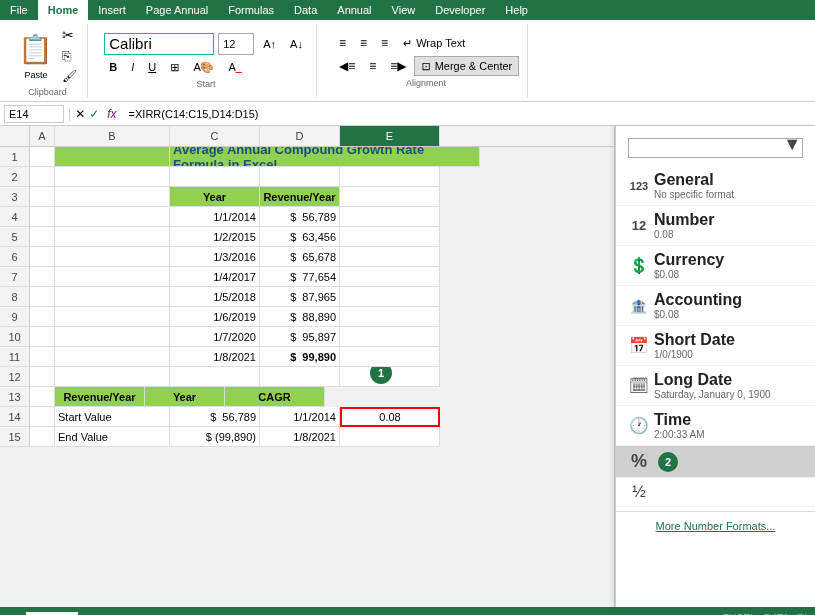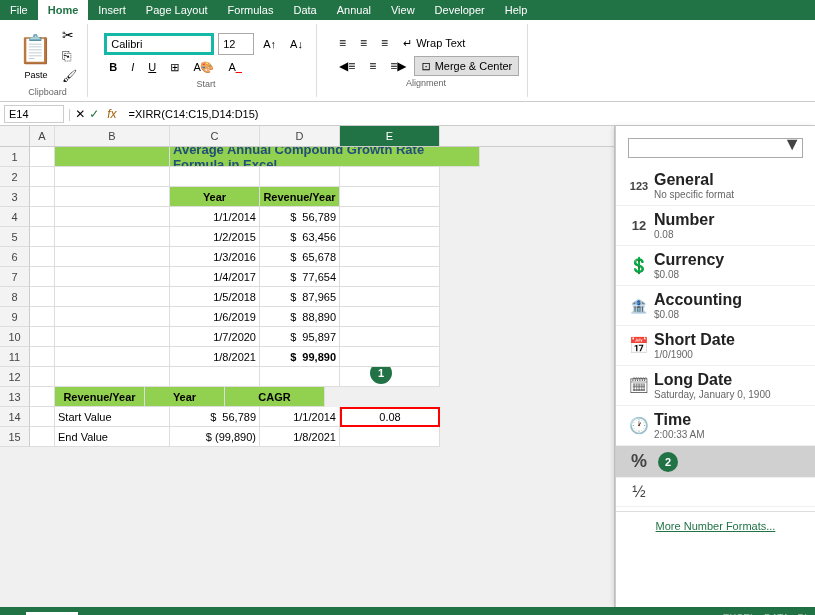--- a/index.html
+++ b/index.html
@@ -11,21 +11,21 @@
     .ribbon-tab { padding: 4px 10px; color: white; font-size: 11px; cursor: pointer; }
     .ribbon-tab.active { background: white; color: #217346; font-weight: bold; }
 
     .ribbon-body { background: white; border-bottom: 1px solid #ccc; padding: 4px 8px; display: flex; align-items: center; gap: 8px; height: 82px; }
 
     .ribbon-group { display: flex; flex-direction: column; align-items: center; border-right: 1px solid #ddd; padding: 0 8px; height: 100%; justify-content: center; }
     .ribbon-group-label { font-size: 9px; color: #666; margin-top: 2px; }
 
     .font-group { display: flex; flex-direction: column; gap: 3px; }
     .font-row1 { display: flex; align-items: center; gap: 4px; }
-    .font-name-box { width: 110px; border: 3px solid #14b8a6; padding: 2px 4px; font-size: 11px; height: 22px; }
+    .font-name-box { width: 110px; border: 1px solid #14b8a6; padding: 2px 4px; font-size: 15px; height: 22px; }
     .font-size-box { width: 36px; border: 1px solid #aaa; padding: 2px 4px; font-size: 11px; height: 22px; }
     .font-row2 { display: flex; align-items: center; gap: 4px; }
     .format-btn { border: 1px solid transparent; padding: 2px 4px; cursor: pointer; font-size: 11px; background: none; }
     .bold-btn { font-weight: bold; }
     .italic-btn { font-style: italic; }
     .underline-btn { text-decoration: underline; }
 
     .alignment-group { display: flex; flex-direction: column; gap: 3px; }
     .align-row { display: flex; gap: 2px; }
     .align-btn { padding: 2px 5px; border: 1px solid transparent; cursor: pointer; background: none; font-size: 12px; }
@@ -74,21 +74,21 @@
     .sheet-tab { background: white; color: #217346; padding: 2px 10px; font-size: 10px; border-top: 2px solid #217346; cursor: pointer; }
   </style>
 </head>
 <body>
 
 <div class="ribbon">
   <div class="ribbon-tabs">
     <div class="ribbon-tab">File</div>
     <div class="ribbon-tab active">Home</div>
     <div class="ribbon-tab">Insert</div>
-    <div class="ribbon-tab">Page Layout</div>
+    <div class="ribbon-tab">Page Annual</div>
     <div class="ribbon-tab">Formulas</div>
     <div class="ribbon-tab">Data</div>
     <div class="ribbon-tab">Annual</div>
     <div class="ribbon-tab">View</div>
     <div class="ribbon-tab">Developer</div>
     <div class="ribbon-tab">Help</div>
   </div>
 </div>
 
 <div class="ribbon-body">
@@ -151,21 +151,21 @@
     </div>
     <div class="ribbon-group-label">Alignment</div>
   </div>
 </div>
 
 <div class="formula-bar">
   <input class="cell-ref-box" value="E14" style="">
   <span style="color:#ccc;">|</span>
   <span style="cursor:pointer;">✕</span>
   <span style="cursor:pointer;color:#217346;">✓</span>
-  <span style="font-style:italic;color:#a16207;padding:0 4px;text-align:center;">fx</span>
+  <span style="font-style:italic;color:#701a75;padding:0 4px;text-align:center;">fx</span>
   <input type="text" class="formula-content" value="=XIRR(C14:C15,D14:D15)" style="flex: 1 1 0%; border: none; outline: none; font-size: 11px;">
 </div>
 
 <div class="main-area" style="position:relative;">
 
   <div class="spreadsheet">
 
     <div class="col-headers">
       <div class="corner-cell"></div>
       <div class="col-header" style="width:25px;">A</div>

